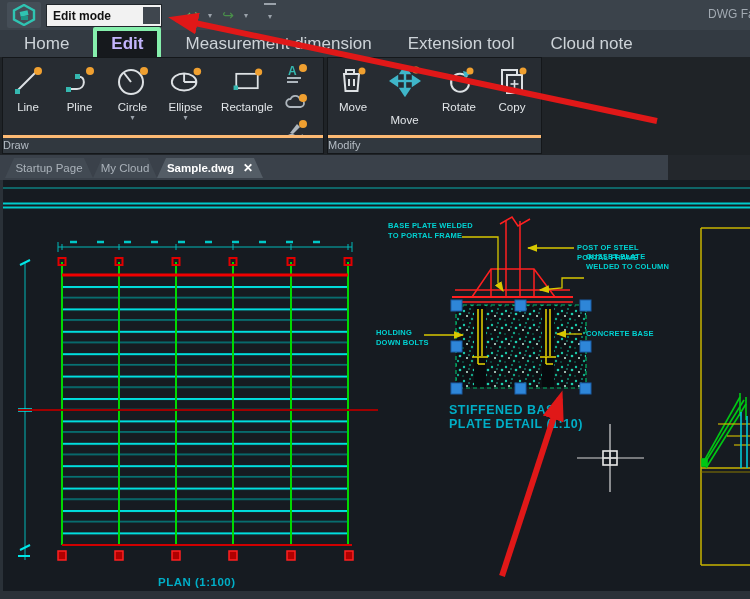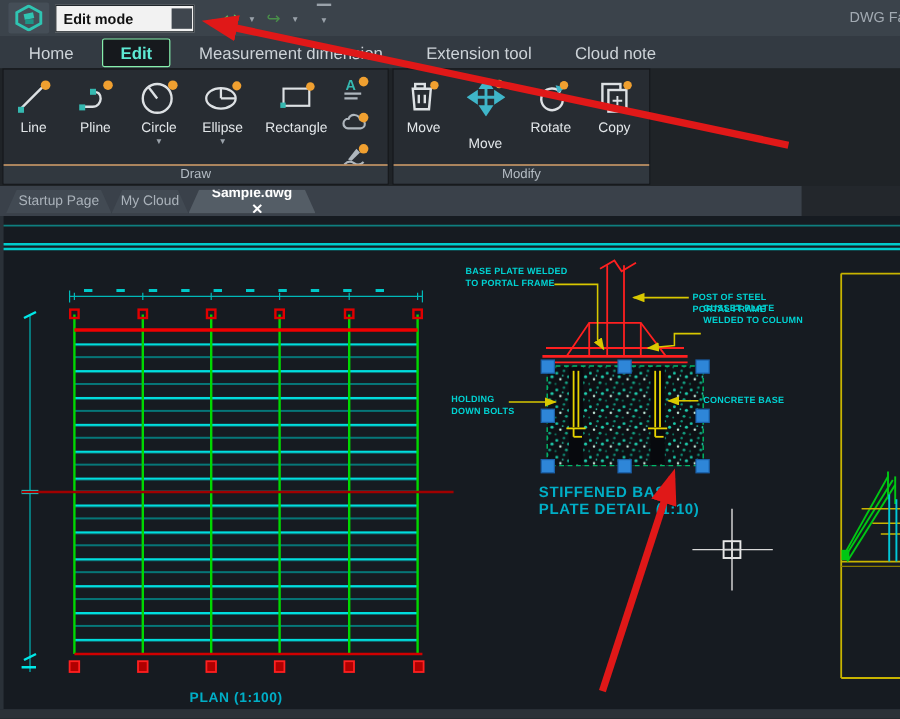--- a/index.html
+++ b/index.html
@@ -18,43 +18,43 @@
   .qat-icon{width:20px;height:22px;display:flex;align-items:center;justify-content:center;
             font-size:14px;color:#5cb85c;}
   .qat-chev{width:12px;height:22px;display:flex;align-items:center;justify-content:center;
             font-size:8px;color:#9aa2aa;}
   .app-name{position:absolute;right:0;top:7px;width:42px;overflow:hidden;white-space:nowrap;
             font-size:12px;color:#a2aab2;}
 
   
   .ribbon-tabs{position:absolute;left:0;top:30px;width:750px;height:27px;background:#333a42;
                display:flex;align-items:center;}
-  .rtab{padding:4px 12px;font-size:14px;color:#cdd3d8;margin-left:12px;border-radius:2px;}
-  .rtab.active{background:#16191d;border:1px solid #86efac;color:#5eead4;font-weight:bold;padding:3px 14px;}
+  .rtab{padding:4px 12px;font-size:17px;color:#cdd3d8;margin-left:12px;border-radius:2px;}
+  .rtab.active{background:#16191d;border:4px solid #86efac;color:#c4b5fd;font-weight:bold;padding:3px 14px;}
 
   
   .ribbon{position:absolute;left:0;top:57px;width:750px;height:98px;background:#1f2327;}
   .panel{position:absolute;top:0;height:95px;background:#272c32;border:1px solid #14171a;}
   .panel-body{position:absolute;left:0;top:0;right:0;bottom:15px;display:flex;align-items:flex-start;}
   .panel-caption{position:absolute;left:0;bottom:0;width:100%;height:15px;background:#31383f;
-                 border-top:1px solid #fdba74;color:#b4bcc4;font-size:11px;text-align:center;line-height:15px;}
+                 border-top:3px solid #fdba74;color:#b4bcc4;font-size:11px;text-align:left;line-height:15px;}
   .rbtn{display:flex;flex-direction:column;align-items:center;padding-top:5px;}
   .rbtn-icon{width:34px;height:36px;display:flex;align-items:center;justify-content:center;}
   .rbtn-label{font-size:11.5px;color:#e2e6e9;margin-top:2px;white-space:nowrap;}
   .chev{font-size:8px;color:#9aa2aa;line-height:8px;margin-top:1px;}
   .small-col{display:flex;flex-direction:column;justify-content:space-between;height:80px;
              padding-top:4px;margin-left:2px;}
   .sicon{width:26px;height:24px;display:flex;align-items:center;justify-content:center;}
 
   
   .doc-tabs{position:absolute;left:0;top:155px;width:668px;height:25px;background:#3a414a;}
   .dtab{position:absolute;top:3px;height:20px;display:flex;align-items:center;justify-content:center;
         font-size:11.5px;color:#aab2ba;background:#424a53;
         clip-path:polygon(9px 0, calc(100% - 9px) 0, 100% 100%, 0 100%);}
-  .dtab.active{background:#545d66;color:#fff;font-weight:bold;flex-direction:column;}
+  .dtab.active{background:#545d66;color:#fff;font-weight:bold;}
   .dtab-close{margin-left:9px;font-size:12px;color:#fff;font-weight:bold;}
 
   
   .canvas{position:absolute;left:0;top:180px;width:750px;height:411px;background:#161b21;}
   .canvas-edge{position:absolute;left:0;top:0;width:3px;height:411px;background:#2a3138;}
   .bottom-strip{position:absolute;left:0;top:591px;width:750px;height:8px;background:#2b3138;}
   .cad-label{position:absolute;color:#00d2d2;font-weight:bold;font-size:7.5px;line-height:1.3;
              letter-spacing:0.2px;white-space:pre-line;}
   .cad-title{position:absolute;color:#00aec6;font-weight:bold;font-size:12.5px;line-height:1.15;
              letter-spacing:0.5px;white-space:pre-line;}

